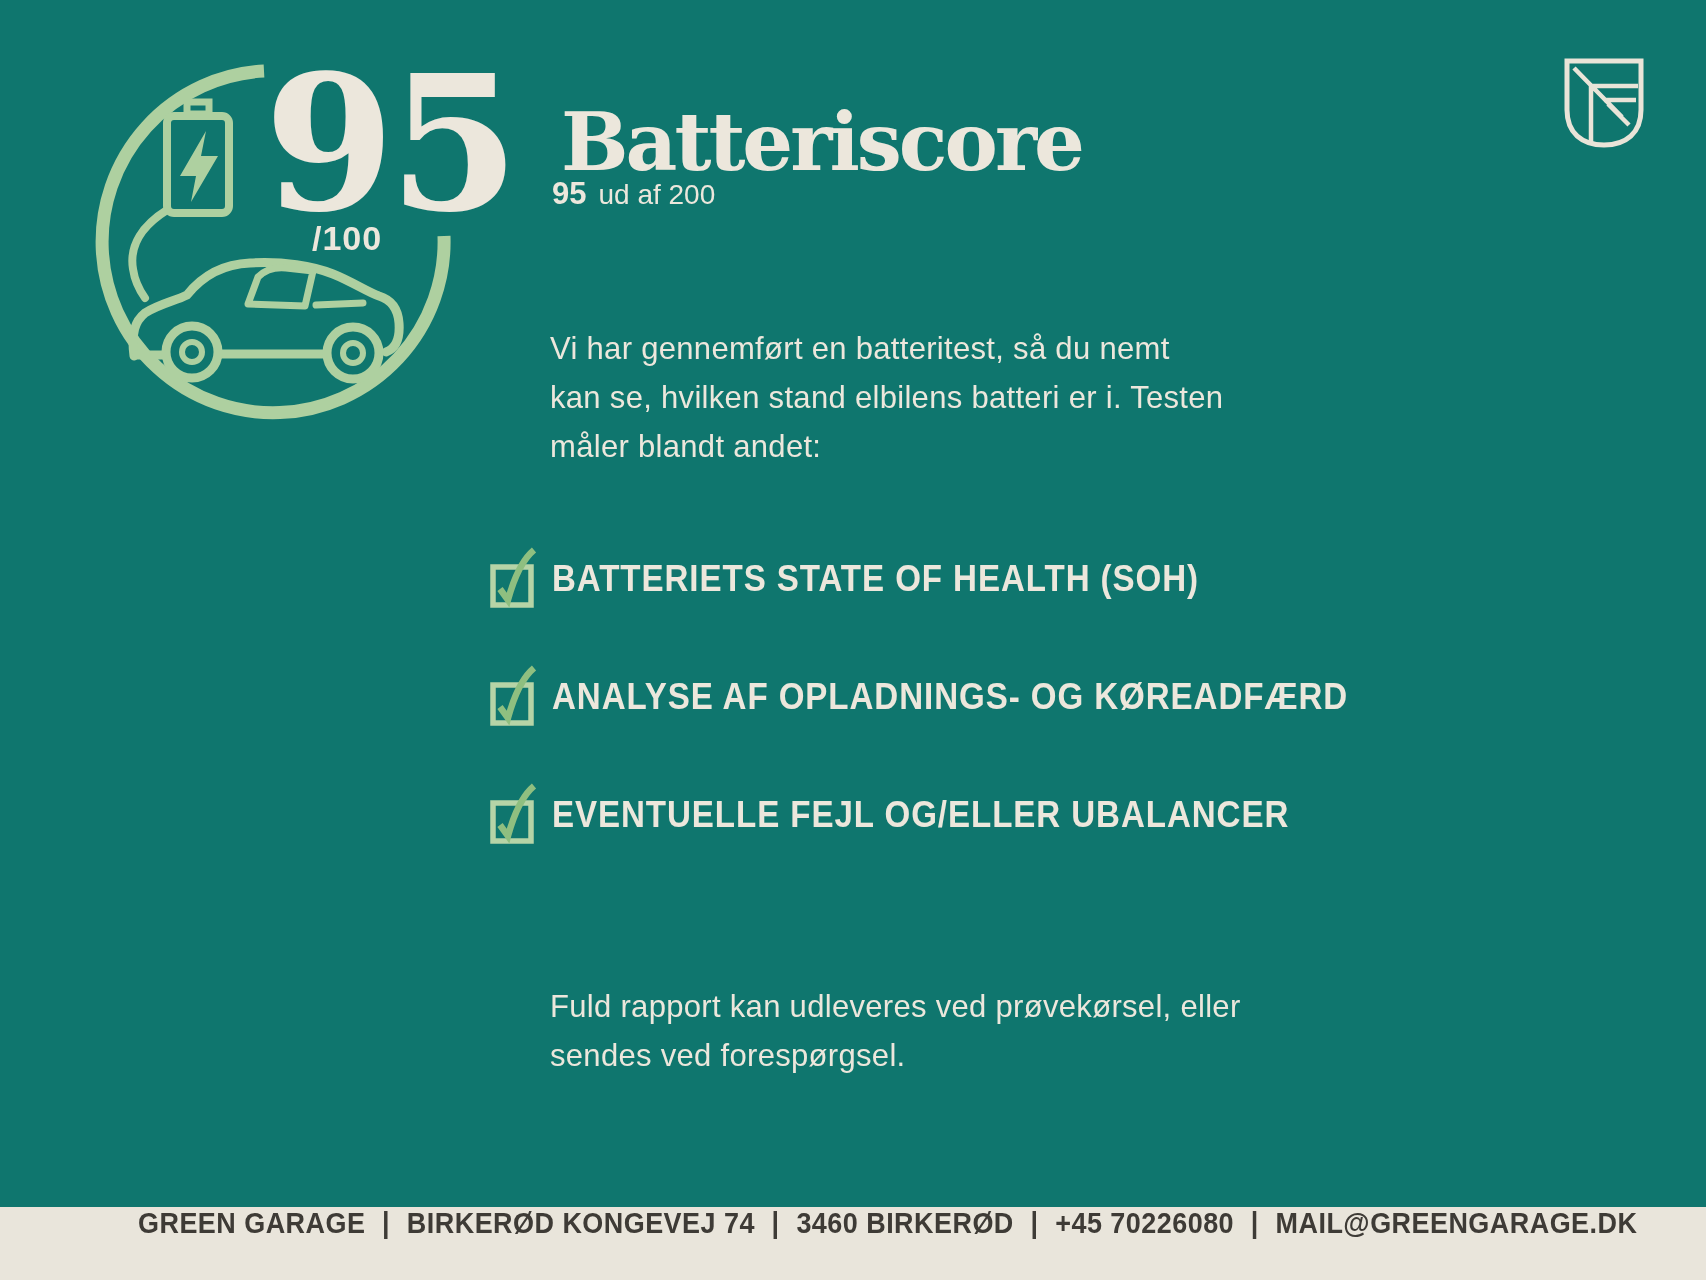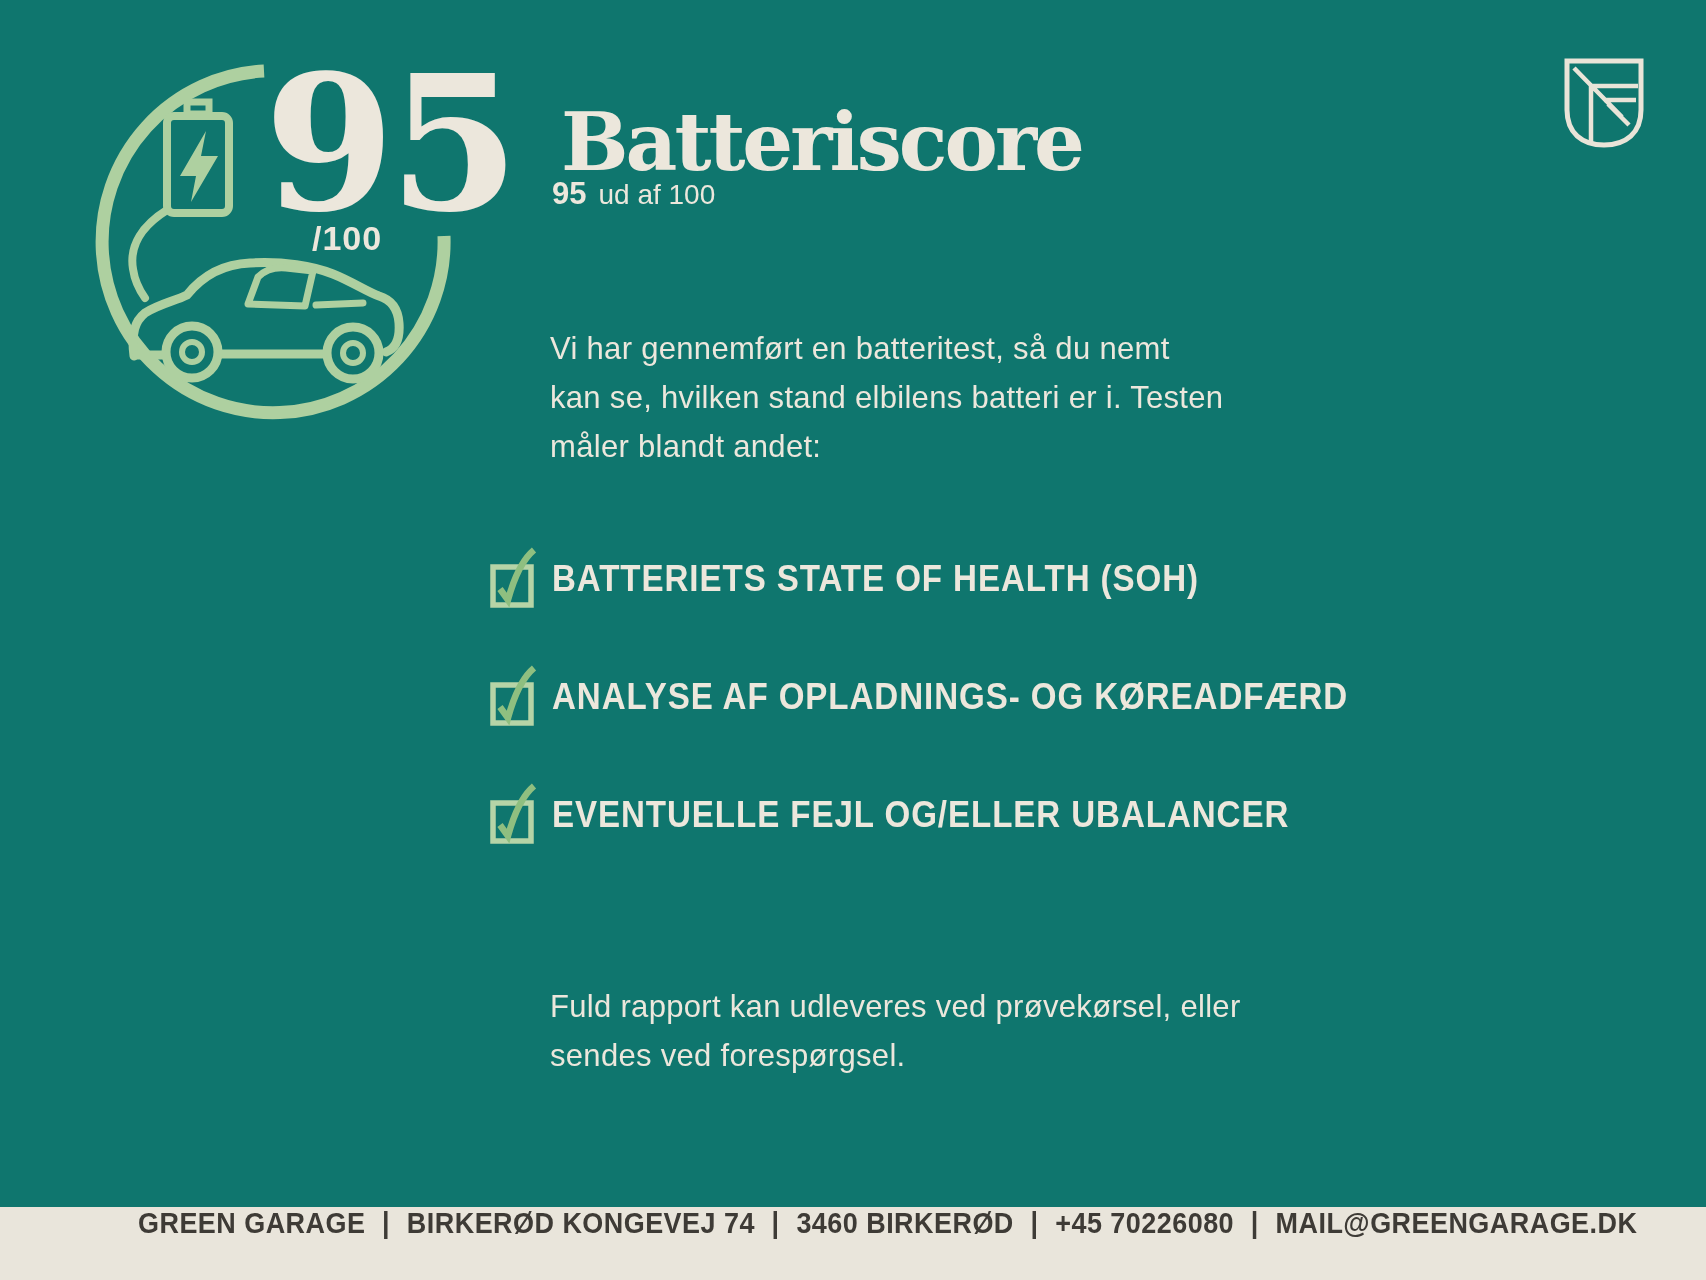--- a/index.html
+++ b/index.html
@@ -125,21 +125,21 @@
   <div class="score-denominator">/100</div>
 
   <svg class="logo-svg" width="84" height="94" viewBox="0 0 84 94">
     <path d="M 5 5 H 79 V 54 C 79 77 64 89 42 89 C 20 89 5 77 5 54 Z" fill="none" stroke="#e9e4d8" stroke-width="5"></path>
     <path d="M 12 12 L 60 61 M 29 30 H 76 M 29 30 V 86 M 42 44 H 74 M 46 48 L 67 69" fill="none" stroke="#e9e4d8" stroke-width="4.5"></path>
   </svg>
 
   <h1 class="page-title">Batteriscore</h1>
   <div class="score-subtitle">
     <span class="sub-score">95</span>
-    <span class="sub-suffix">ud af 100</span>
+    <span class="sub-suffix">ud af 200</span>
   </div>
 
   <p class="paragraph intro">Vi har gennemført en batteritest, så du nemt
 kan se, hvilken stand elbilens batteri er i. Testen
 måler blandt andet:</p>
 
   <div class="checklist">
 
     <div class="check-row">
       <svg class="checkbox-svg" width="46" height="58" viewBox="0 0 46 58">

